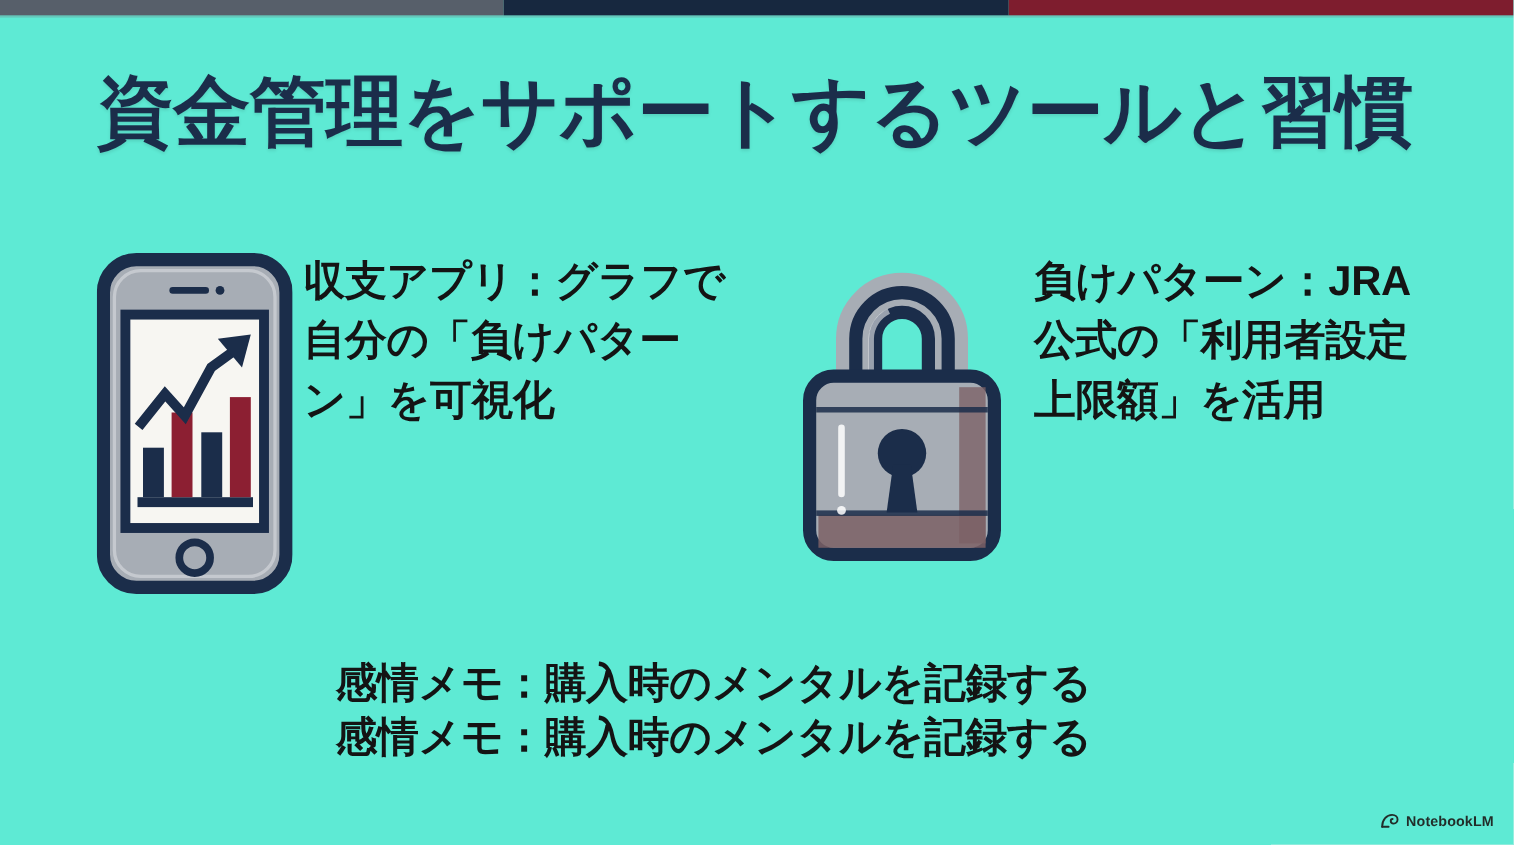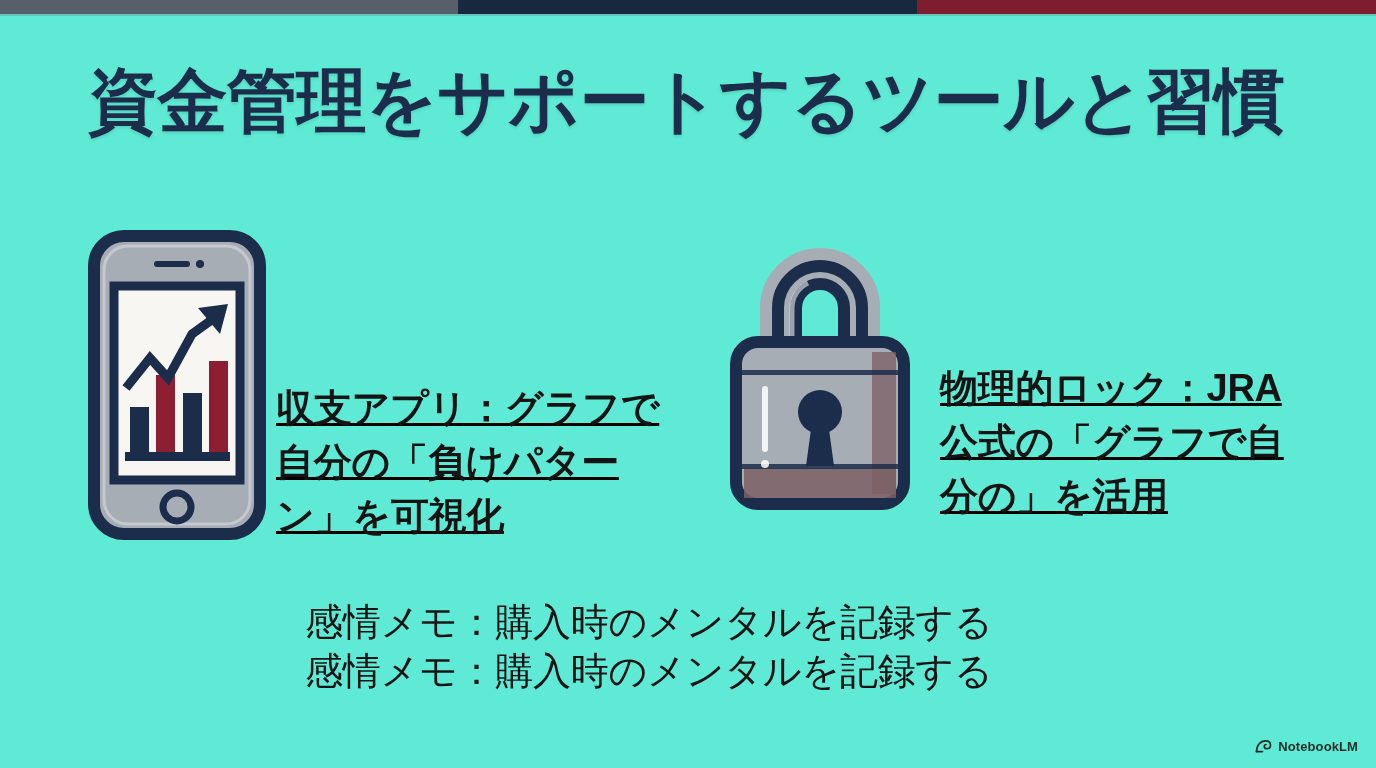--- a/index.html
+++ b/index.html
@@ -51,22 +51,21 @@
     color: #1b2d4a;
     letter-spacing: -0.5px;
     white-space: nowrap;
     text-shadow: 0 2px 3px rgba(0,0,0,0.10);
   }
 
   
   .row {
     position: absolute;
     display: flex;
-    align-items: flex-end;
-    text-decoration: underline;
+    align-items: flex-start;
   }
   .row-left  { left: 88px;  top: 230px; }
   .row-right { left: 720px; top: 230px; }
 
   .icon-box {
     position: relative;
     flex: 0 0 auto;
   }
   .item-text {
     font-size: 38px;
@@ -78,21 +77,21 @@
   .text-left  { width: 390px; margin-left: 10px; }
   .text-right { width: 350px; margin-left: 20px; }
 
   
   .notes {
     position: absolute;
     left: 305px;
     top: 598px;
     font-size: 38px;
     line-height: 1.30;
-    font-weight: 400;
+    font-weight: 700;
     color: #141414;
     letter-spacing: -0.3px;
   }
 
   
   .watermark {
     position: absolute;
     right: 18px;
     bottom: 14px;
     display: flex;
@@ -170,21 +169,21 @@
 
         <rect x="22" y="234" width="156" height="5" fill="#1b2d4a" opacity="0.85"></rect>
 
         <rect x="42" y="156" width="6" height="66" rx="3" fill="#ffffff" opacity="0.85"></rect>
         <circle cx="45" cy="234" r="4" fill="#ffffff" opacity="0.85"></circle>
 
         <circle cx="100" cy="182" r="22" fill="#1b2d4a"></circle>
         <polygon points="92,192 108,192 114,236 86,236" fill="#1b2d4a"></polygon>
       </svg>
     </div>
-    <div class="item-text text-right">物理的ロック：JRA公式の「グラフで自分の」を活用</div>
+    <div class="item-text text-right">負けパターン：JRA公式の「利用者設定上限額」を活用</div>
   </div>
 
   <div class="notes">
     <div>感情メモ：購入時のメンタルを記録する</div>
     <div>感情メモ：購入時のメンタルを記録する</div>
   </div>
 
   <div class="watermark">
     <span>
       <svg width="17" height="15" viewBox="0 0 17 15" aria-hidden="true">

